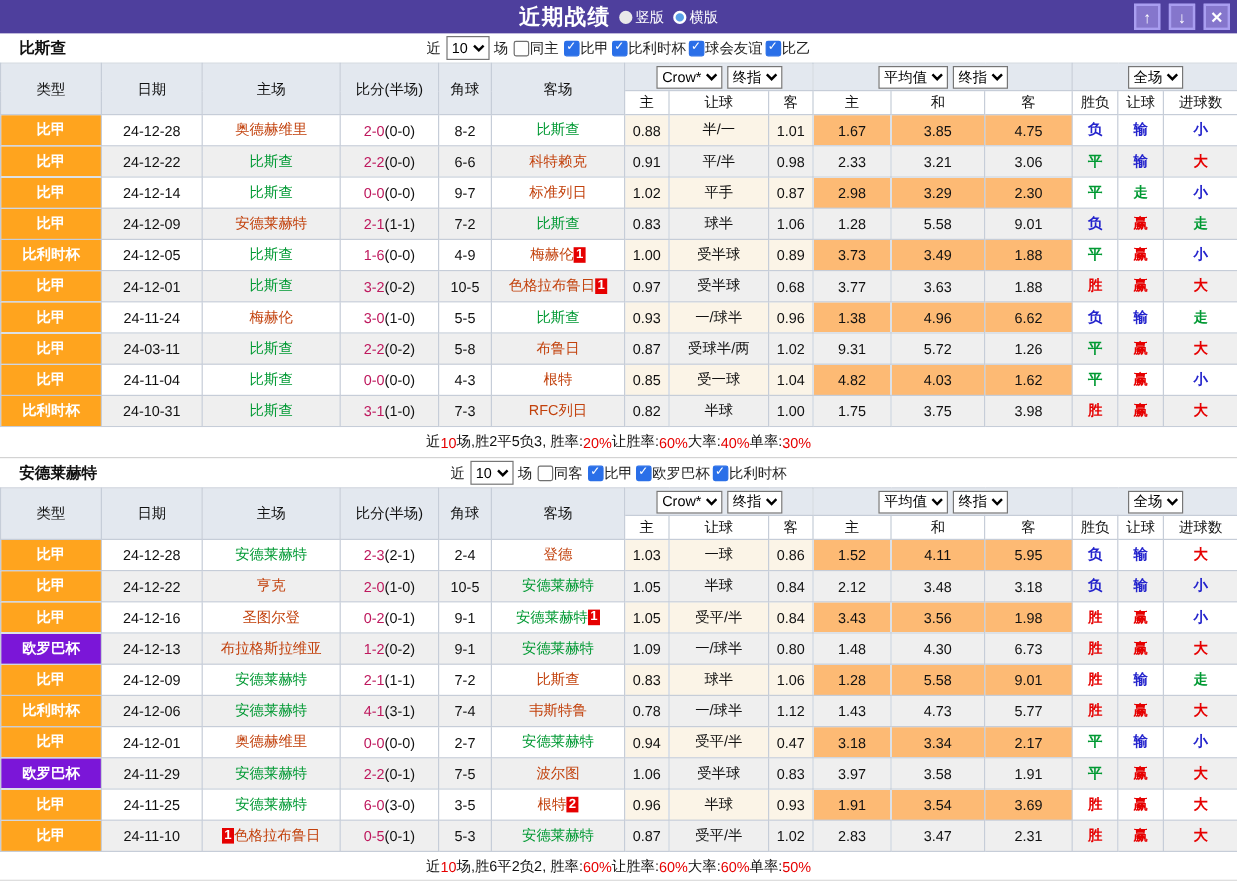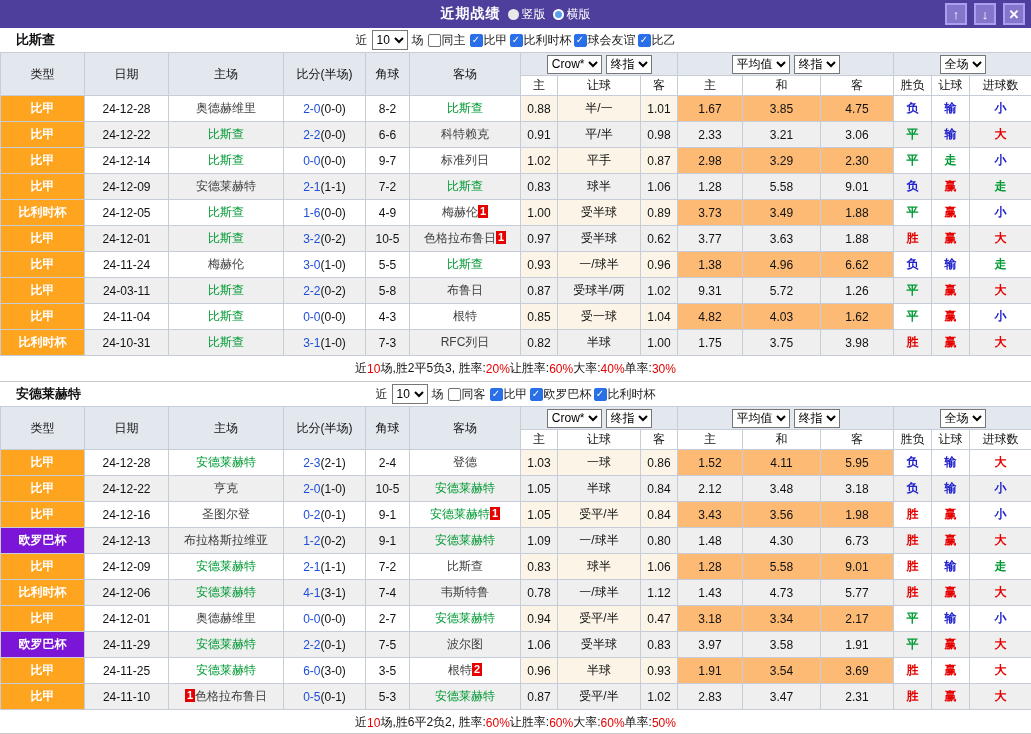--- a/index.html
+++ b/index.html
@@ -2,21 +2,21 @@
 <html><head>
 <meta charset="utf-8">
 <style>
   * { box-sizing: border-box; }
   body { margin:0; font-family:"Liberation Sans","DejaVu Sans",sans-serif; background:#fff; }
   .app { width:1031px; height:734px; overflow:hidden; background:#fff; border-bottom:1px solid #c9c9c9; }
 
   
   .titlebar { height:28px; background:#4e3f9d; color:#fff; display:flex; align-items:center; position:relative; }
   .titlebar-center { flex:1; display:flex; justify-content:center; align-items:center; gap:7px; }
-  .title { font-weight:bold; font-size:14px; letter-spacing:1px; }
+  .title { font-weight:bold; font-size:18px; letter-spacing:1px; }
   .radio-item { display:inline-flex; align-items:center; gap:3px; font-size:12px; cursor:pointer; }
   .radio { width:11px; height:11px; border-radius:50%; display:inline-block; }
   .radio.filled { background:#e9e9e9; }
   .radio.ring { border:2px solid #fff; background:#58a0e8; }
   .win-buttons { position:absolute; right:6px; top:3px; display:flex; gap:7px; }
   .win-btn { width:22px; height:22px; background:#8576cc; border:2px solid #a99ef0; color:#fff;
              display:flex; align-items:center; justify-content:center; font-size:13px; font-weight:bold; cursor:pointer; padding:0; }
 
   
   .filter-row { height:24px; position:relative; display:flex; align-items:center; font-size:12px; background:#fff; }
@@ -37,23 +37,23 @@
   tr.hdr-drop select { height:19px; margin:0 2px;text-align:right; }
   tr.hdr-cols th { height:20px; background:#fff; }
   th.span2 { background:#e3e8ef; }
   tbody td { height:26px; color:#111; }
   tr.even td { background:#efefef; }
   td.odds { background:#fbf4e7; }
   td.avg  { background:#fdba74; }
   td.league { color:#fff; font-weight:bold; }
   td.league.orange { background:#ffa41e; }
   td.league.purple { background:#7b16d8; }
-  .team { color:#404040; }
+  .team { color:#c2410c; }
   .team.green { color:#009933; }
-  .score-main { color:#1d4ed8; }
+  .score-main { color:#be185d; }
   .score-half { color:#111; }
   .badge { display:inline-block; background:#e60000; color:#fff; font-size:11px; font-weight:bold; padding:0 2px; line-height:13px; vertical-align:1px; }
   .res-red { color:#e60000; font-weight:bold; }
   .res-green { color:#009933; font-weight:bold; }
   .res-blue { color:#2222cc; font-weight:bold; }
 
   
   .summary { height:26px; display:flex; align-items:center; justify-content:center; font-size:12px; color:#111;
              background:#fff; border-bottom:1px solid #c9c9c9; }
   .summary .red { color:#e60000; }
@@ -256,21 +256,21 @@
             </tr>
             <tr class="even">
               <td class="league orange">比甲</td>
               <td>24-12-01</td>
               <td><span class="team green">比斯查</span></td>
               <td><span class="score-main">3-2</span><span class="score-half">(0-2)</span></td>
               <td>10-5</td>
               <td><span class="team">色格拉布鲁日</span><span class="badge">1</span></td>
               <td class="odds">0.97</td>
               <td class="odds">受半球</td>
-              <td class="odds">0.62</td>
+              <td class="odds">0.68</td>
               <td class="avg">3.77</td>
               <td class="avg">3.63</td>
               <td class="avg">1.88</td>
               <td class="res"><span class="res-red">胜</span></td>
               <td class="res"><span class="res-red">赢</span></td>
               <td class="res"><span class="res-red">大</span></td>
             </tr>
             <tr class="odd">
               <td class="league orange">比甲</td>
               <td>24-11-24</td>

